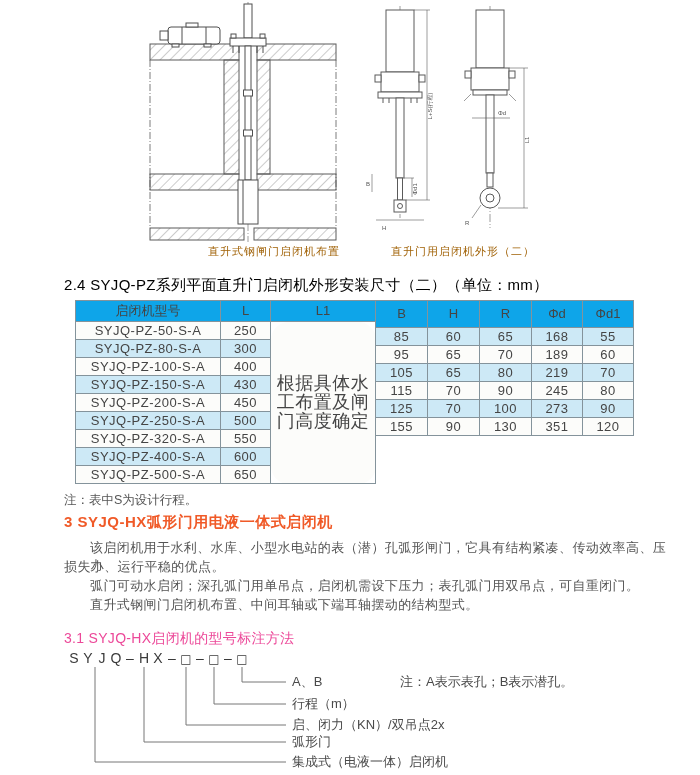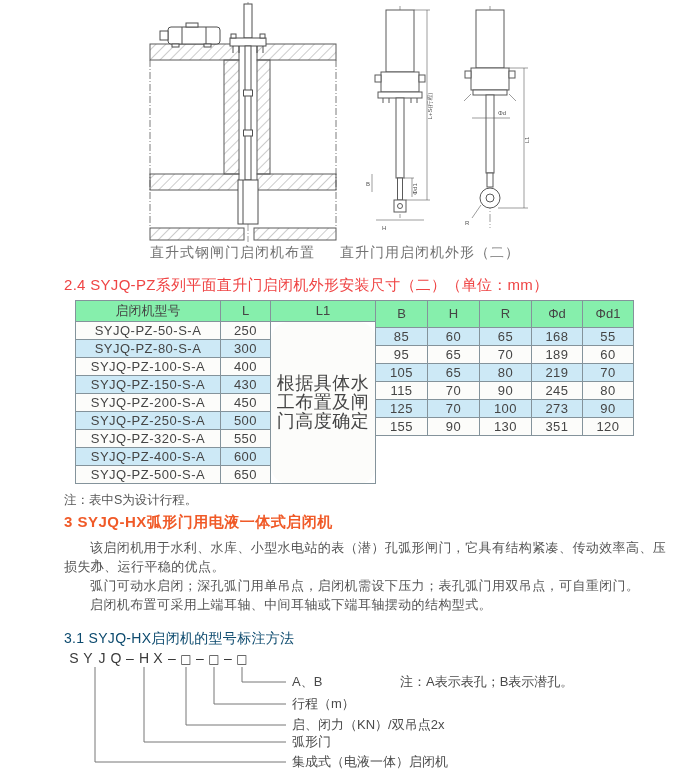--- a/index.html
+++ b/index.html
@@ -1,36 +1,36 @@
 <!DOCTYPE html>
 <html><head>
 <meta charset="utf-8">
 <style>
   html,body{margin:0;padding:0;background:#ffffff;}
   body{width:700px;height:775px;position:relative;overflow:hidden;
        font-family:"Liberation Sans","DejaVu Sans",sans-serif;color:#4a4a4a;}
   .abs{position:absolute;}
   
-  .fig-caption{font-size:14px;color:#737373;text-align:left;letter-spacing:1px;}
+  .fig-caption{font-size:11px;color:#a16207;text-align:right;letter-spacing:1px;}
   svg text{font-family:"Liberation Sans","DejaVu Sans",sans-serif;}
   
-  .h24{left:64px;top:276px;font-size:15px;font-weight:500;color:#ef4444;letter-spacing:.3px;}
+  .h24{left:64px;top:276px;font-size:15px;font-weight:500;color:#000000;letter-spacing:.3px;}
   .h3 {left:64px;top:513px;font-size:15px;font-weight:bold;color:#f05a28;letter-spacing:.5px;}
-  .h31{left:64px;top:630px;font-size:14px;font-weight:500;color:#0c4a6e;letter-spacing:.3px;}
+  .h31{left:64px;top:630px;font-size:14px;font-weight:500;color:#ec4899;letter-spacing:.3px;}
   .note{left:64px;top:492px;font-size:12.5px;color:#555;}
   .para{left:64px;width:585px;font-size:13px;color:#555;letter-spacing:.4px;}
   .indent{padding-left:26px;}
   
   table.spec{border-collapse:collapse;table-layout:fixed;font-size:13px;color:#454545;}
   table.spec th,table.spec td{border:1px solid #84939b;text-align:center;vertical-align:middle;
       padding:0;line-height:1.05;font-weight:normal;background:#fcfcfa;overflow:hidden;white-space:nowrap;}
   table.spec th{height:20px;}
   table.spec td{height:17px;letter-spacing:.5px;}
   table.spec tr.alt td{background:#cde9f6;}
-  table.spec th{background:#86efac;}
+  table.spec th{background:#0ea5e9;}
   table.right-part th{height:26px;}
   td.l1cell{background:#fcfcfa !important;font-size:18px;line-height:1.45;letter-spacing:1px;border-radius:18px;}
   .tbl-left{left:75px;top:300px;}
   .tbl-right{left:375px;top:300px;}
 </style>
 </head>
 <body>
 
 <svg class="abs" style="left:138px;top:2px" width="212" height="242" viewBox="0 0 212 242">
   <defs>
@@ -267,21 +267,21 @@
       </tr>
 </tbody>
   </table>
 
 <div class="abs note">注：表中S为设计行程。</div>
 
 <div class="abs h3">3  SYJQ-HX弧形门用电液一体式启闭机</div>
 <div class="abs para indent" style="top:539px">该启闭机用于水利、水库、小型水电站的表（潜）孔弧形闸门，它具有结构紧凑、传动效率高、压力</div>
 <div class="abs para" style="top:558px">损失小、运行平稳的优点。</div>
 <div class="abs para indent" style="top:577px">弧门可动水启闭；深孔弧门用单吊点，启闭机需设下压力；表孔弧门用双吊点，可自重闭门。</div>
-<div class="abs para indent" style="top:596px">启闭机布置可采用上端耳轴、中间耳轴或下端耳轴摆动的结构型式。</div>
+<div class="abs para indent" style="top:596px">直升式钢闸门启闭机布置、中间耳轴或下端耳轴摆动的结构型式。</div>
 
 <div class="abs h31">3.1 SYJQ-HX启闭机的型号标注方法</div>
 
 <svg class="abs" style="left:64px;top:645px" width="580" height="128" viewBox="0 0 580 128">
 
   <g style="font-family:'Liberation Serif','DejaVu Serif',serif;font-size:14px" fill="#3a3a3a">
     <text x="10" y="18" text-anchor="middle">S</text>
     <text x="24" y="18" text-anchor="middle">Y</text>
     <text x="38" y="18" text-anchor="middle">J</text>
     <text x="52" y="18" text-anchor="middle">Q</text>

